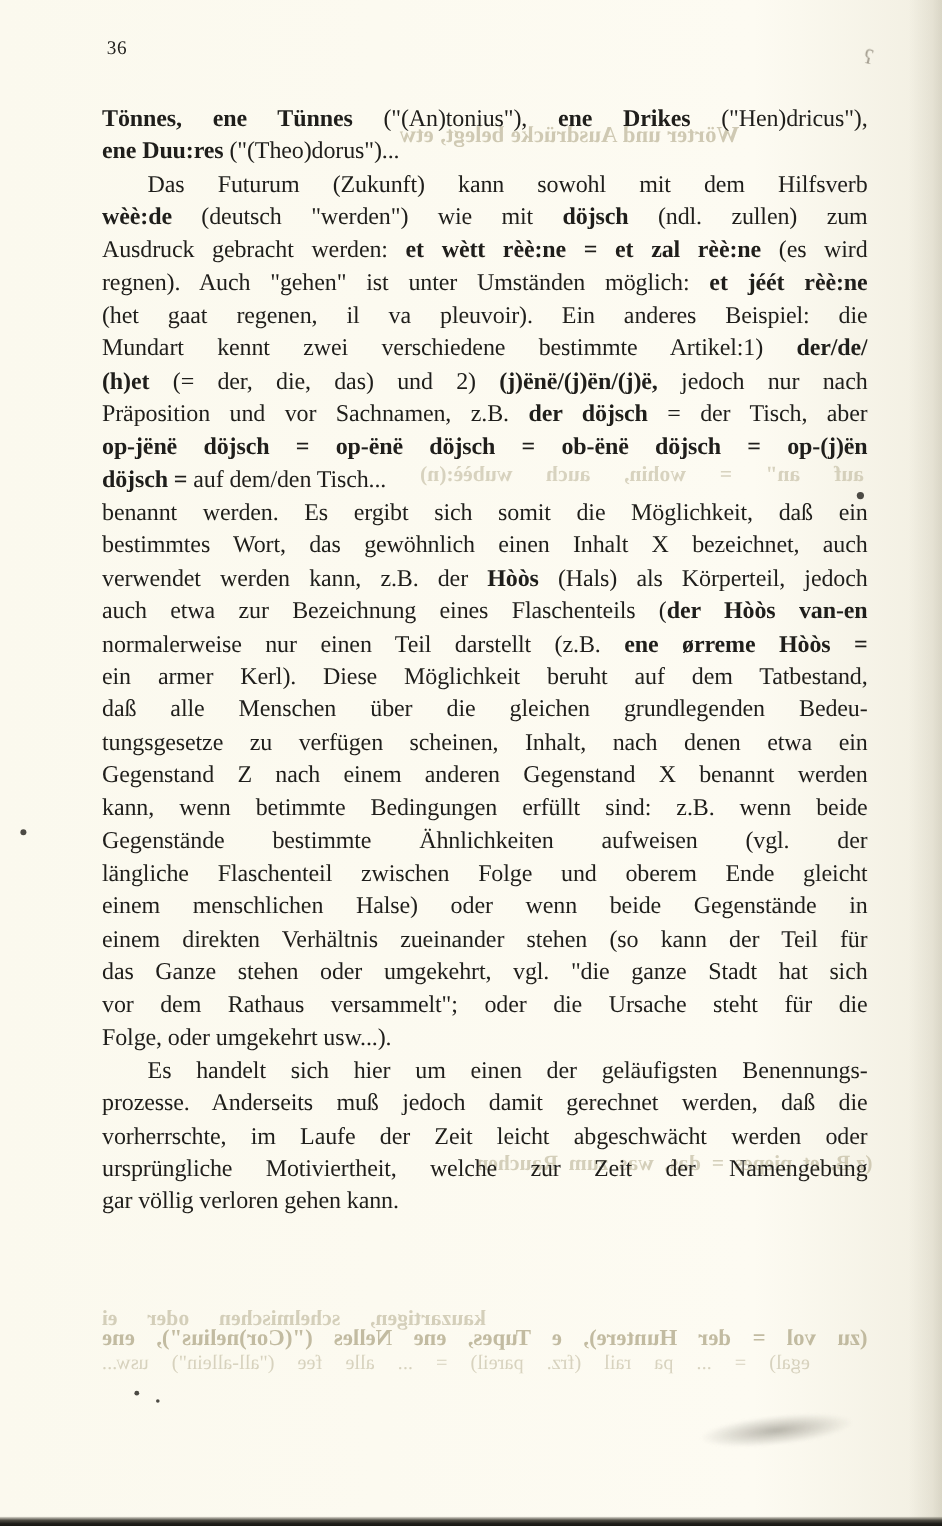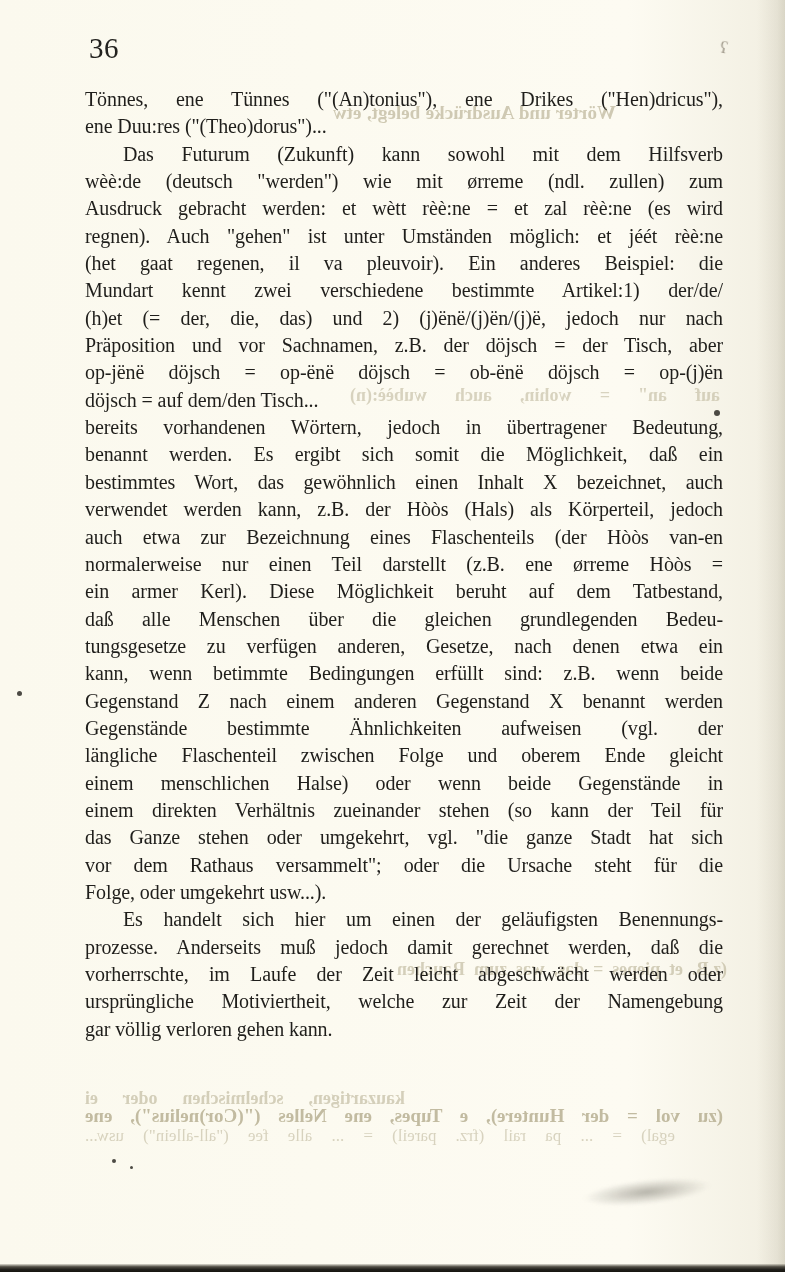--- a/index.html
+++ b/index.html
@@ -8,33 +8,33 @@
     width:785px; height:1272px; position:relative; overflow:hidden;
     background:#fcfaf0;
     font-family:"Liberation Serif","DejaVu Serif",serif;
   }
   .page {
     position:absolute; inset:0;
     background:linear-gradient(to right,#fbf9ee 0%,#fdfbf2 80%,#f2efe2 99%,#e9e6d8 100%);
   }
   .page-number {
     position:absolute; left:89px; top:32px;
-    font-size:29px; color:#23221f; letter-spacing:0.5px;
+    font-size:16px; color:#23221f; letter-spacing:0.5px;
   }
   .text-block {
     position:absolute; left:85px; top:86px; width:638px;
     font-size:20px; color:#1f1e1b; letter-spacing:-0.1px;
   }
   .line {
     height:27.35px; line-height:27.35px; overflow:hidden;
     text-align:justify; text-align-last:justify;
   }
   .line.last { text-align-last:left; }
   .line.indent { text-indent:38px; }
-  .b { font-weight:normal; }
+  .b { font-weight:bold; }
   .ghost-layer { position:absolute; inset:0; pointer-events:none; }
   .ghost {
     position:absolute; color:#b4ac8e; transform:scaleX(-1);
     filter:blur(0.6px); text-align:justify; text-align-last:justify;
     white-space:nowrap; overflow:hidden; height:24px; line-height:24px;
   }
   .ghost.gb { font-weight:bold; }
   .smudge {
     position:absolute; transform:rotate(-6deg); filter:blur(1.5px);
     background:radial-gradient(ellipse at center, rgba(125,122,112,0.55), rgba(125,122,112,0) 72%);
@@ -63,40 +63,39 @@
       <div class="ghost gb" style="left: 397px; top: 957px; width: 330px; font-size: 18px; opacity: 0.55;">(z.B. et piepes = das, was zum Rauchen</div>
       <div class="ghost gb" style="left: 85px; top: 1086px; width: 320px; font-size: 18px; opacity: 0.55;">kauzartigen, schelmischen oder ei</div>
       <div class="ghost gb" style="left: 85px; top: 1104px; width: 638px; font-size: 19px; opacity: 0.8;">(zu vol = der Huntere), e Tupes, ene Nelles ("(Cor)nelius"), ene</div>
       <div class="ghost" style="left: 85px; top: 1124px; width: 590px; font-size: 17px; opacity: 0.5;">egal) = ... pa rail (frz. pareil) = ... alle fee ("all-allein") usw...</div>
     </div>
   <div class="page-number">36</div>
   <div class="text-block" id="text-block">
       <div class="line"><span class="b">Tönnes, ene Tünnes </span><span>("(An)tonius"), </span><span class="b">ene Drikes </span><span>("Hen)dricus"),</span></div>
       <div class="line last"><span class="b">ene Duu:res </span><span>("(Theo)dorus")...</span></div>
       <div class="line indent"><span>Das Futurum (Zukunft) kann sowohl mit dem Hilfsverb</span></div>
-      <div class="line"><span class="b">wèè:de </span><span>(deutsch "werden") wie mit </span><span class="b">ørreme </span><span>(ndl. zullen) zum</span></div>
+      <div class="line"><span class="b">wèè:de </span><span>(deutsch "werden") wie mit </span><span class="b">döjsch </span><span>(ndl. zullen) zum</span></div>
       <div class="line"><span>Ausdruck gebracht werden: </span><span class="b">et wètt rèè:ne = et zal rèè:ne </span><span>(es wird</span></div>
       <div class="line"><span>regnen). Auch "gehen" ist unter Umständen möglich: </span><span class="b">et jéét rèè:ne</span></div>
       <div class="line"><span>(het gaat regenen, il va pleuvoir). Ein anderes Beispiel: die</span></div>
       <div class="line"><span>Mundart kennt zwei verschiedene bestimmte Artikel:1) </span><span class="b">der/de/</span></div>
       <div class="line"><span class="b">(h)et </span><span>(= der, die, das) und 2) </span><span class="b">(j)ënë/(j)ën/(j)ë, </span><span>jedoch nur nach</span></div>
       <div class="line"><span>Präposition und vor Sachnamen, z.B. </span><span class="b">der döjsch </span><span>= der Tisch, aber</span></div>
       <div class="line"><span class="b">op-jënë döjsch = op-ënë döjsch = ob-ënë döjsch = op-(j)ën</span></div>
       <div class="line last"><span class="b">döjsch = </span><span>auf dem/den Tisch...</span></div>
-      <div class="line"><span>bereits vorhandenen Wörtern, jedoch in übertragener Bedeutung,</span></div>
       <div class="line"><span>benannt werden. Es ergibt sich somit die Möglichkeit, daß ein</span></div>
       <div class="line"><span>bestimmtes Wort, das gewöhnlich einen Inhalt X bezeichnet, auch</span></div>
       <div class="line"><span>verwendet werden kann, z.B. der </span><span class="b">Hòòs </span><span>(Hals) als Körperteil, jedoch</span></div>
       <div class="line"><span>auch etwa zur Bezeichnung eines Flaschenteils (</span><span class="b">der Hòòs van-en</span></div>
       <div class="line"><span>normalerweise nur einen Teil darstellt (z.B. </span><span class="b">ene ørreme Hòòs =</span></div>
       <div class="line"><span>ein armer Kerl). Diese Möglichkeit beruht auf dem Tatbestand,</span></div>
       <div class="line"><span>daß alle Menschen über die gleichen grundlegenden Bedeu-</span></div>
-      <div class="line"><span>tungsgesetze zu verfügen anderen, Gesetze, nach denen etwa ein</span></div>
+      <div class="line"><span>tungsgesetze zu verfügen scheinen, Inhalt, nach denen etwa ein</span></div>
+      <div class="line"><span>Gegenstand Z nach einem anderen Gegenstand X benannt werden</span></div>
       <div class="line"><span>kann, wenn betimmte Bedingungen erfüllt sind: z.B. wenn beide</span></div>
-      <div class="line"><span>Gegenstand Z nach einem anderen Gegenstand X benannt werden</span></div>
       <div class="line"><span>Gegenstände bestimmte Ähnlichkeiten aufweisen (vgl. der</span></div>
       <div class="line"><span>längliche Flaschenteil zwischen Folge und oberem Ende gleicht</span></div>
       <div class="line"><span>einem menschlichen Halse) oder wenn beide Gegenstände in</span></div>
       <div class="line"><span>einem direkten Verhältnis zueinander stehen (so kann der Teil für</span></div>
       <div class="line"><span>das Ganze stehen oder umgekehrt, vgl. "die ganze Stadt hat sich</span></div>
       <div class="line"><span>vor dem Rathaus versammelt"; oder die Ursache steht für die</span></div>
       <div class="line last"><span>Folge, oder umgekehrt usw...).</span></div>
       <div class="line indent"><span>Es handelt sich hier um einen der geläufigsten Benennungs-</span></div>
       <div class="line"><span>prozesse. Anderseits muß jedoch damit gerechnet werden, daß die</span></div>
       <div class="line"><span>vorherrschte, im Laufe der Zeit leicht abgeschwächt werden oder</span></div>

